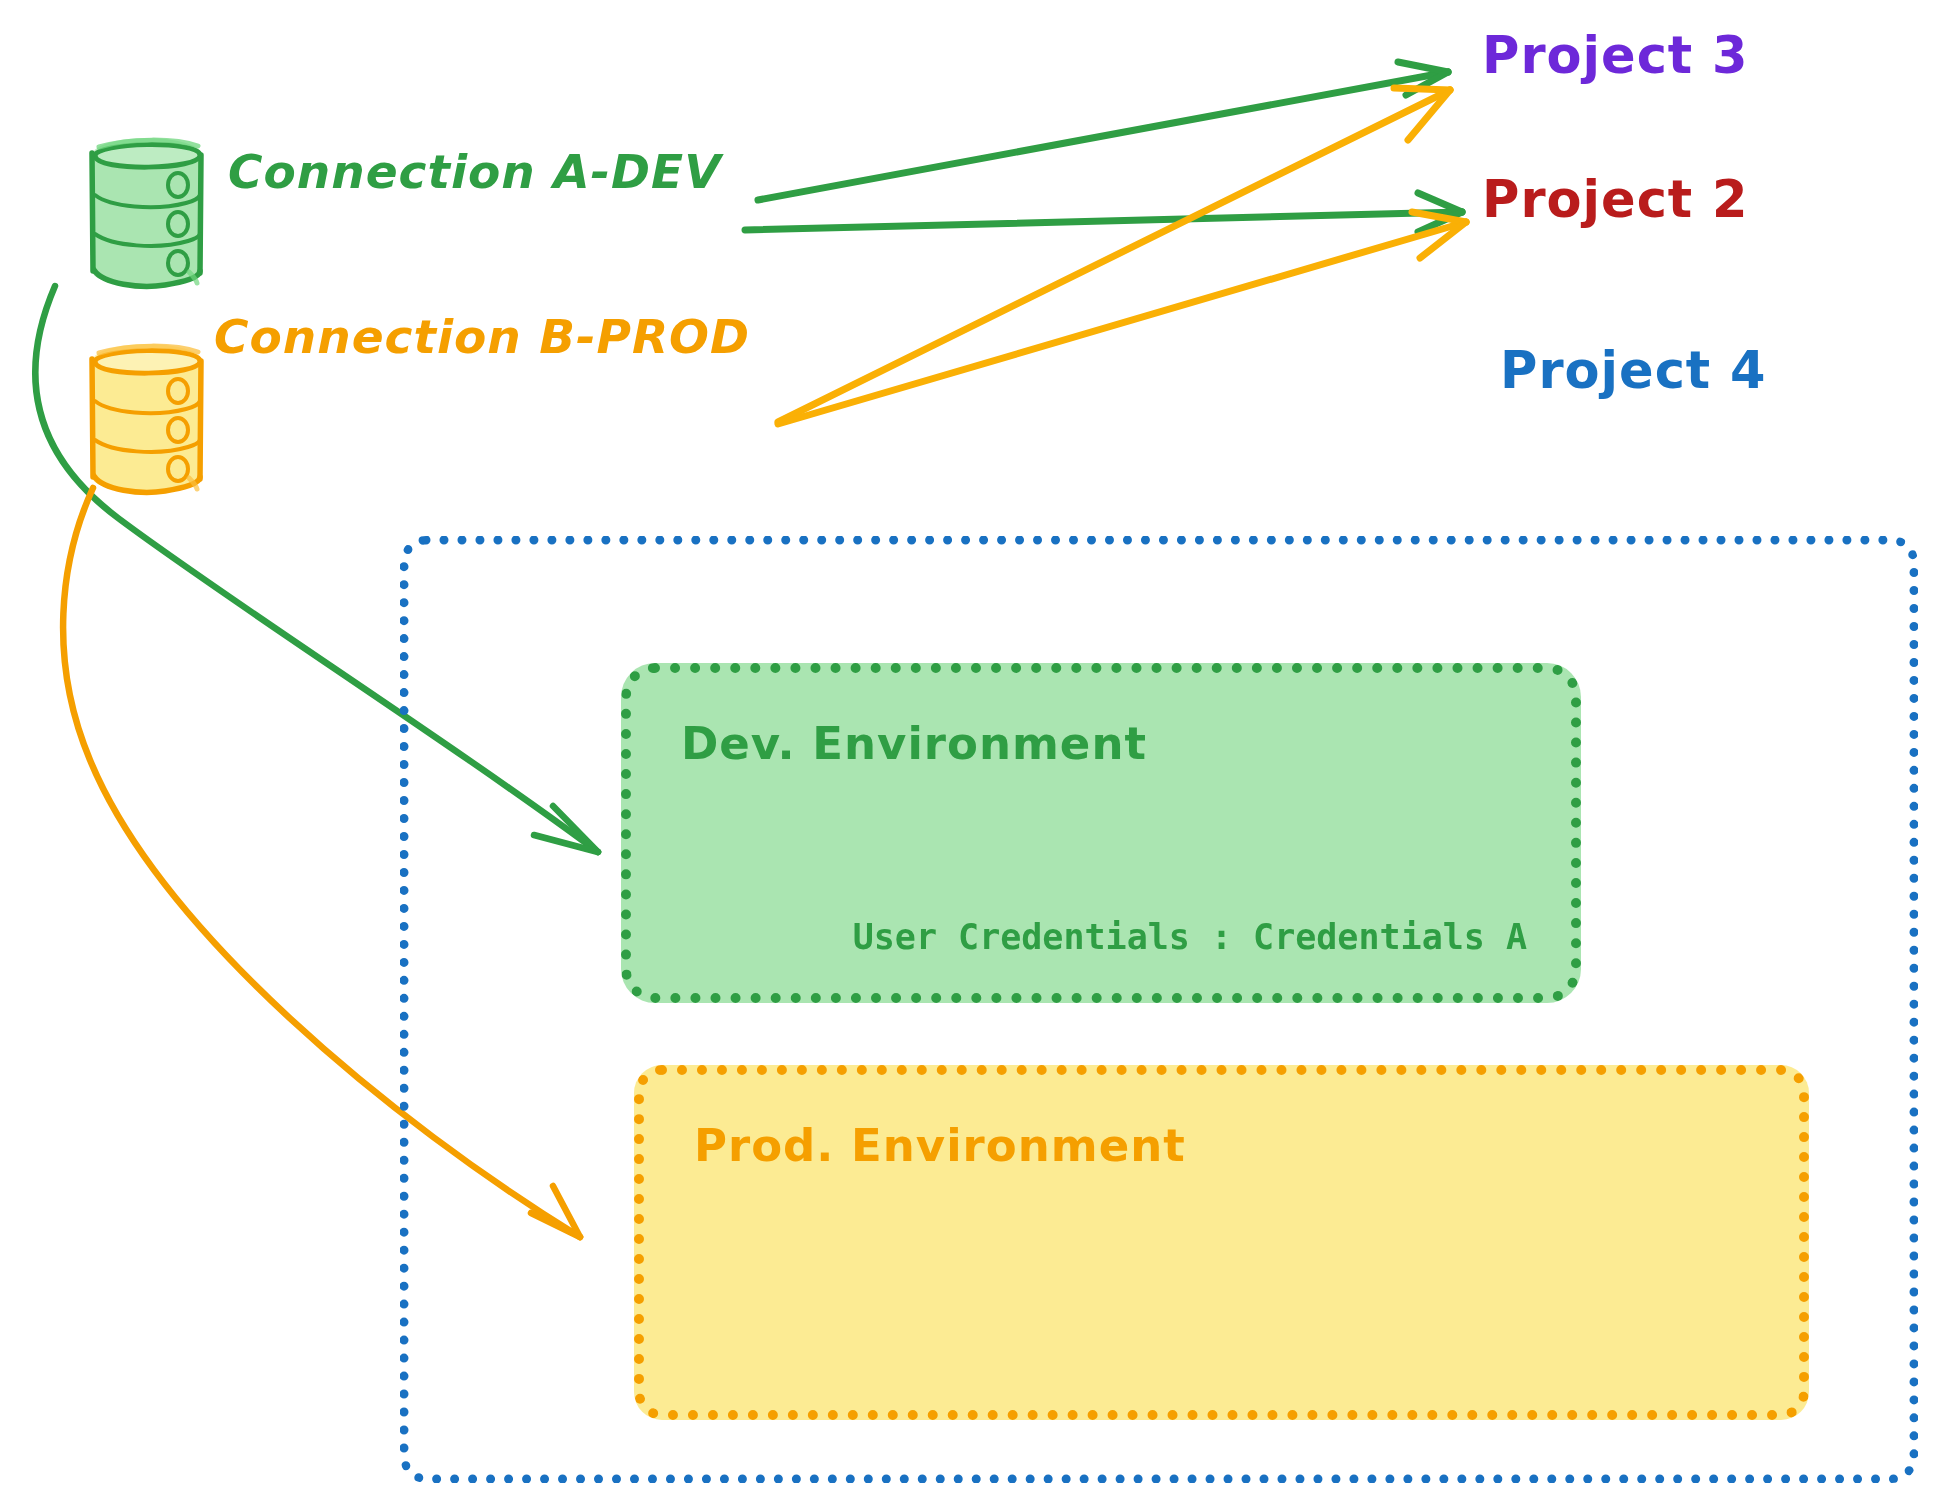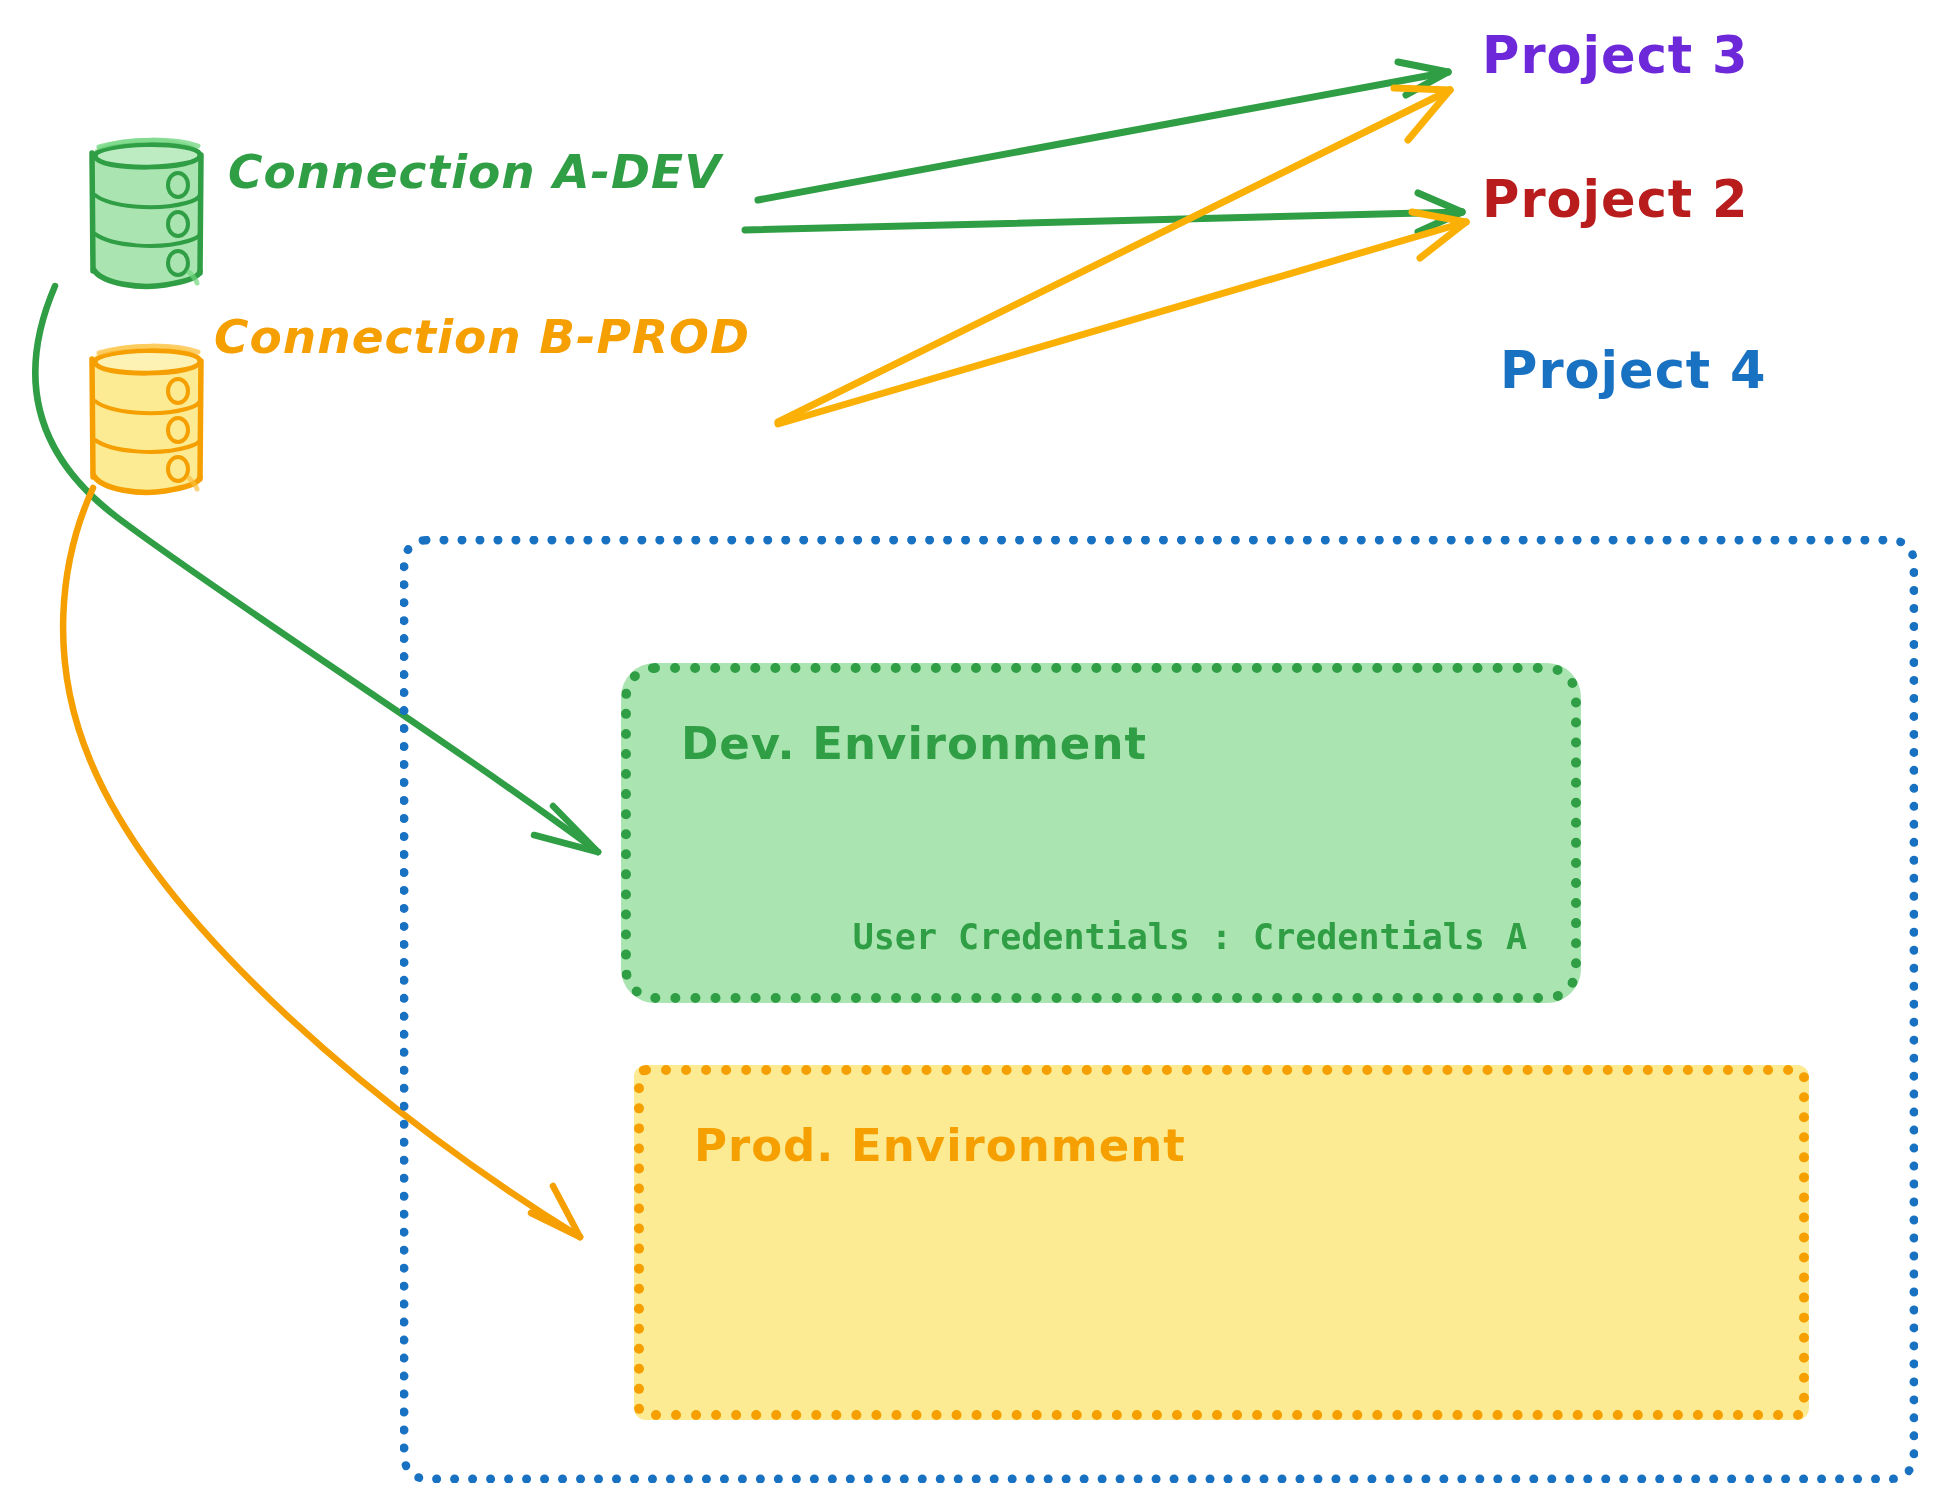--- a/index.html
+++ b/index.html
@@ -128,21 +128,21 @@
   }
 
   
   #prod-environment {
     position: absolute;
     left: 625px;
     top: 1056px;
     width: 1175px;
     height: 355px;
     border: 10px dotted #f59f00;
-    border-radius: 12px;
+    border-radius: 28px;
     box-sizing: border-box;
     background: #fceb93;
   }
   #prod-environment-title {
     position: absolute;
     left: 50px;
     top: 48px;
     font-size: 45px;
     color: #f59f00;
   }

